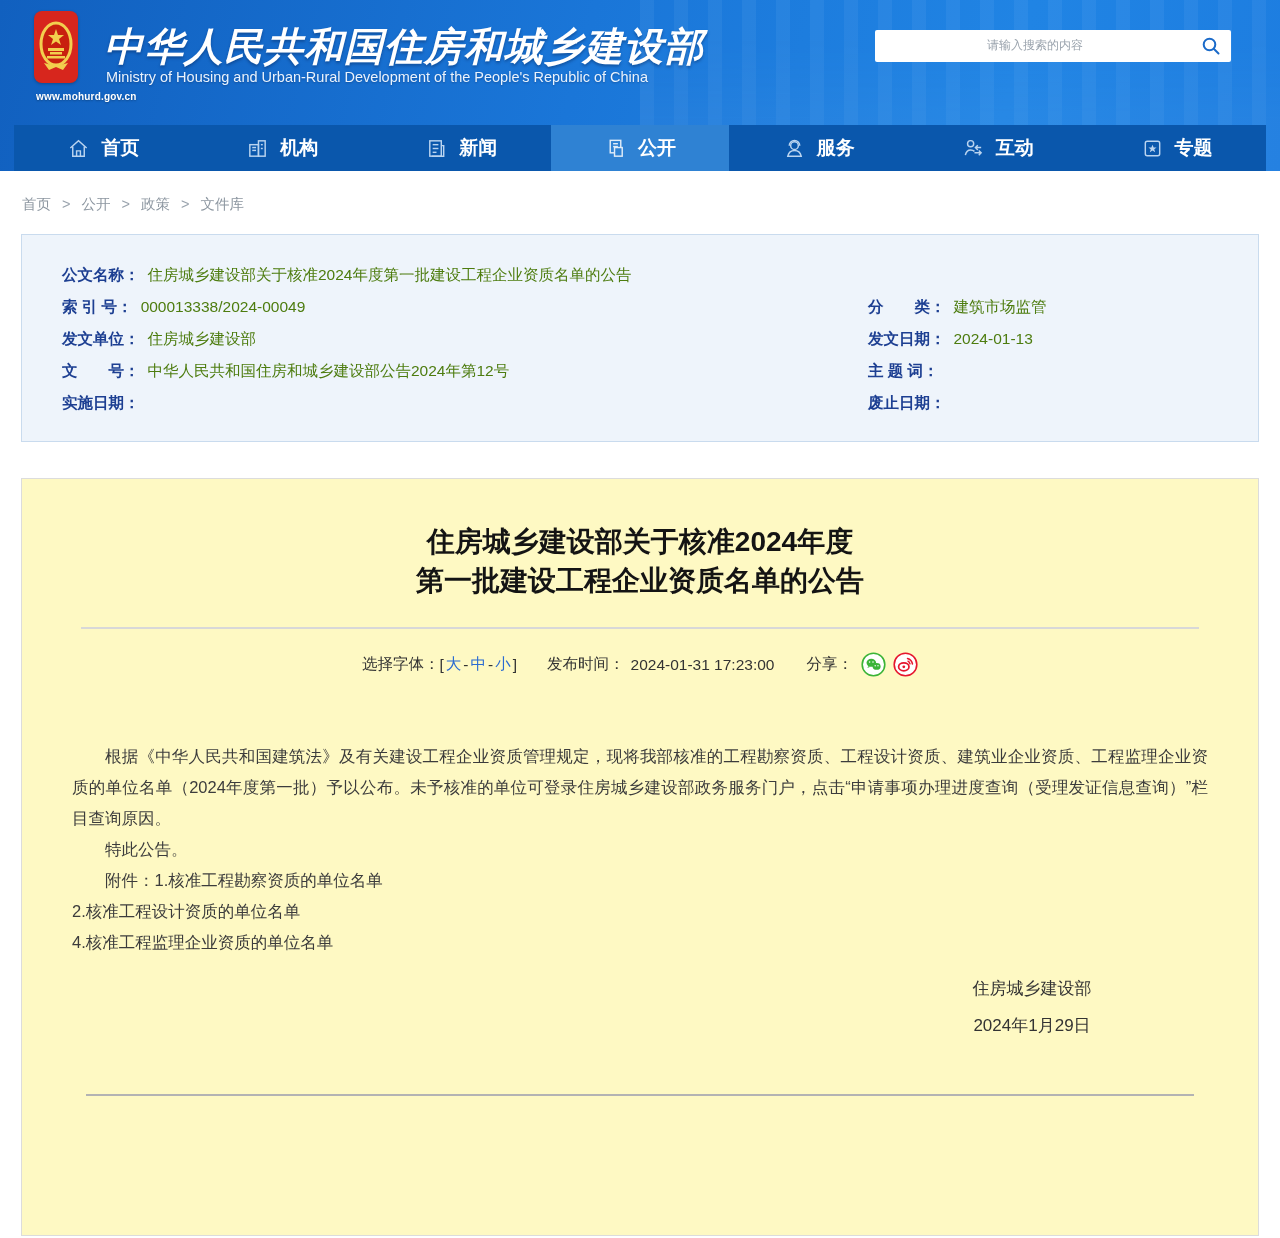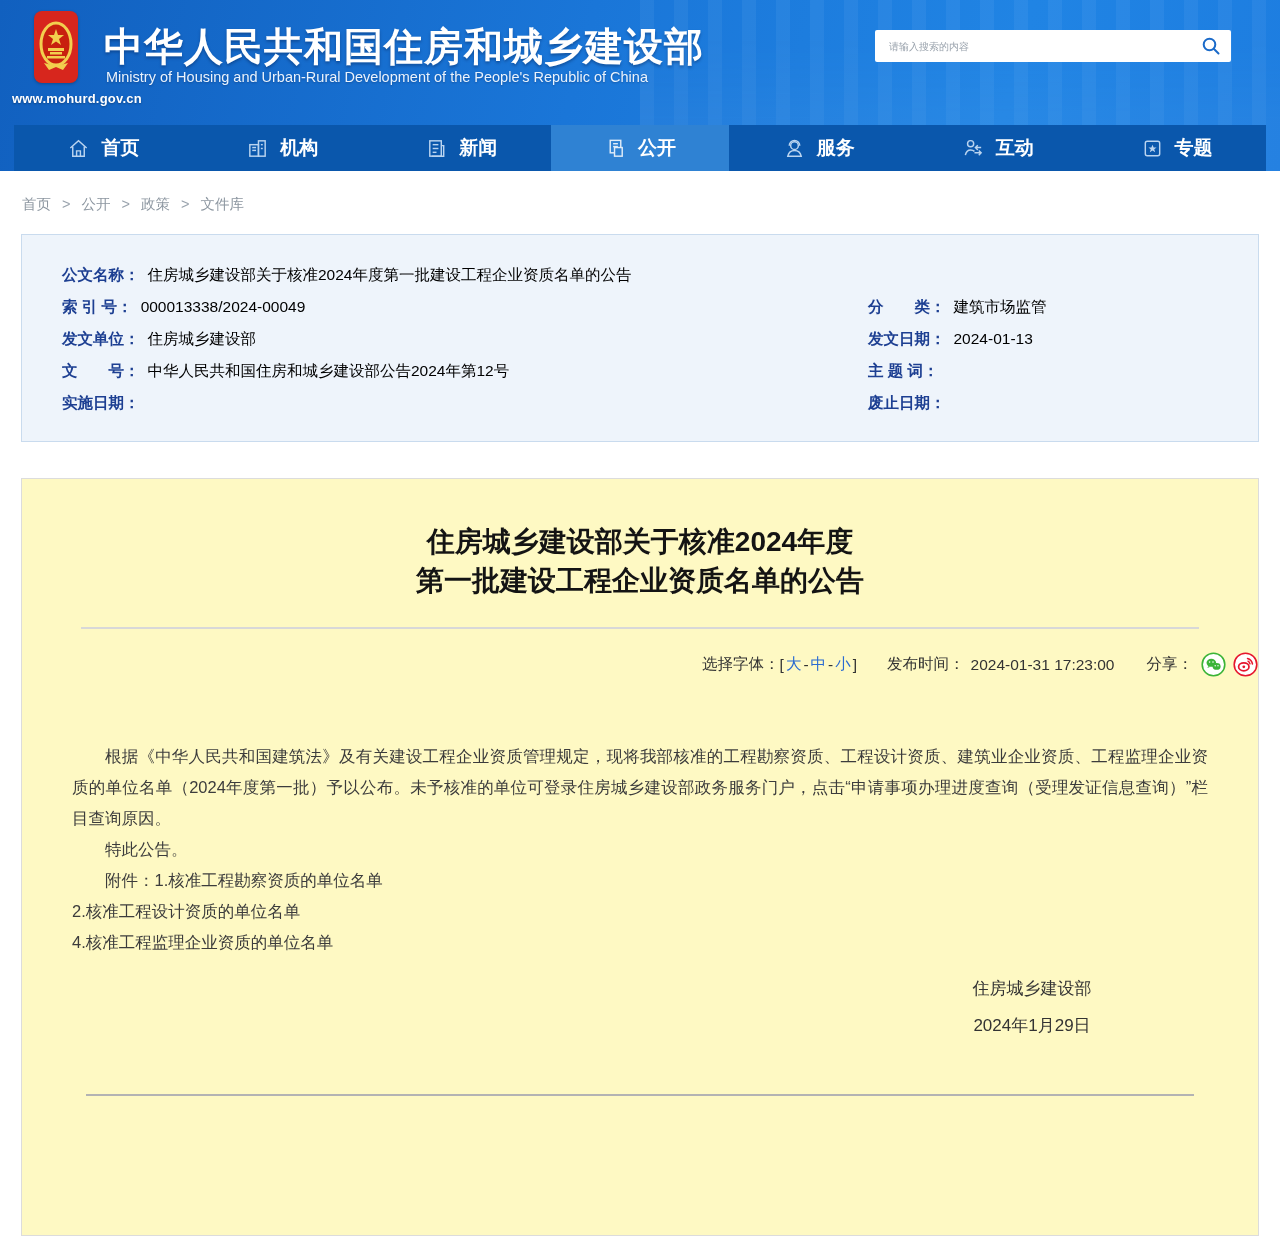--- a/index.html
+++ b/index.html
@@ -19,38 +19,38 @@
     background:
       repeating-linear-gradient(90deg,rgba(255,255,255,.35) 0 14px,transparent 14px 34px),
       linear-gradient(180deg,transparent 0 40px,rgba(255,255,255,.25) 120px);
   }
   .emblem{
     position:absolute;left:34px;top:11px;width:44px;height:72px;
     background:#d7261d;border-radius:8px;display:flex;align-items:center;justify-content:center;
     box-shadow:0 1px 3px rgba(0,0,0,.25);
   }
   .site-url{
-    position:absolute;left:12px;top:91px;color:#ffffff;font-size:13px;font-weight:bold;
+    position:absolute;left:36px;top:91px;color:#ffffff;font-size:10px;font-weight:bold;
     text-shadow:0 1px 2px rgba(0,0,0,.3);letter-spacing:.2px;
   }
   .banner-title{
     position:absolute;left:104px;top:20px;color:#ffffff;font-size:39px;font-weight:bold;
-    letter-spacing:1px;text-shadow:0 2px 3px rgba(0,20,60,.35);white-space:nowrap;
+    letter-spacing:1px;text-shadow:0 2px 3px rgba(0,20,60,.35);white-space:nowrap;font-style:italic;
   }
   .banner-sub{
     position:absolute;left:106px;top:69px;color:#eaf3fd;font-size:14.5px;
     text-shadow:0 1px 2px rgba(0,20,60,.3);white-space:nowrap;
   }
   .search-box{
     position:absolute;left:875px;top:30px;width:356px;height:32px;background:#ffffff;
     border-radius:2px;display:flex;align-items:center;
   }
   .search-box input{
     flex:1;border:none;outline:none;background:transparent;padding:0 10px 0 14px;
-    font-size:10px;color:#333;font-family:Liberation Serif, serif;
+    font-size:12px;color:#333;font-family:Liberation Mono, monospace;text-align:center;
   }
   .search-box input::placeholder{color:#9aa3ad;}
   .search-btn{
     width:40px;height:32px;border:none;background:transparent;cursor:pointer;
     display:flex;align-items:center;justify-content:center;
   }
   
   .nav{
     position:absolute;left:14px;right:14px;bottom:0;height:46px;
     background:#0a57ac;display:flex;
@@ -69,32 +69,32 @@
   .breadcrumb .sep{margin:0 7px;color:#9aa3ad;}
   
   .meta-card{
     margin:20px 21px 0;background:#eef4fb;border:1px solid #c9dbee;
     padding:30px 0 28px 40px;font-size:15.5px;
   }
   .meta-row{display:flex;line-height:20px;margin-bottom:12px;}
   .meta-col-left{width:806px;display:flex;}
   .meta-col-right{flex:1;display:flex;}
   .meta-label{color:#1d3f92;font-weight:bold;white-space:pre;}
-  .meta-value{color:#000000;margin-left:8px;}
+  .meta-value{color:#4d7c0f;margin-left:8px;}
   
   .article-card{
     margin:36px 21px 0;background:#fef9c3;border:1px solid #dcdcdc;
     min-height:758px;padding-top:43px;box-sizing:border-box;
   }
   .article-title{
     text-align:center;font-size:28px;font-weight:bold;color:#141414;line-height:39px;
   }
   .title-divider{border:none;border-top:2px solid #d8d8d8;margin:27px 59px 0;}
   .article-meta{
-    margin-top:23px;display:flex;align-items:center;justify-content:flex-end;
+    margin-top:23px;display:flex;align-items:center;justify-content:center;
     font-size:15.5px;color:#333;
   }
   .font-sel{display:flex;align-items:center;}
   .font-size-link{color:#2a6bd2;cursor:pointer;margin:0 2px;}
   .font-sel .dash{color:#333;}
   .pub-label{margin-left:30px;font-family:Liberation Mono, monospace;}
   .pub-time{margin-left:6px;}
   .share-label{margin-left:32px;}
   .share-icons{display:flex;align-items:center;gap:7px;margin-left:8px;}
   .share-icons span{display:inline-flex;cursor:pointer;}

